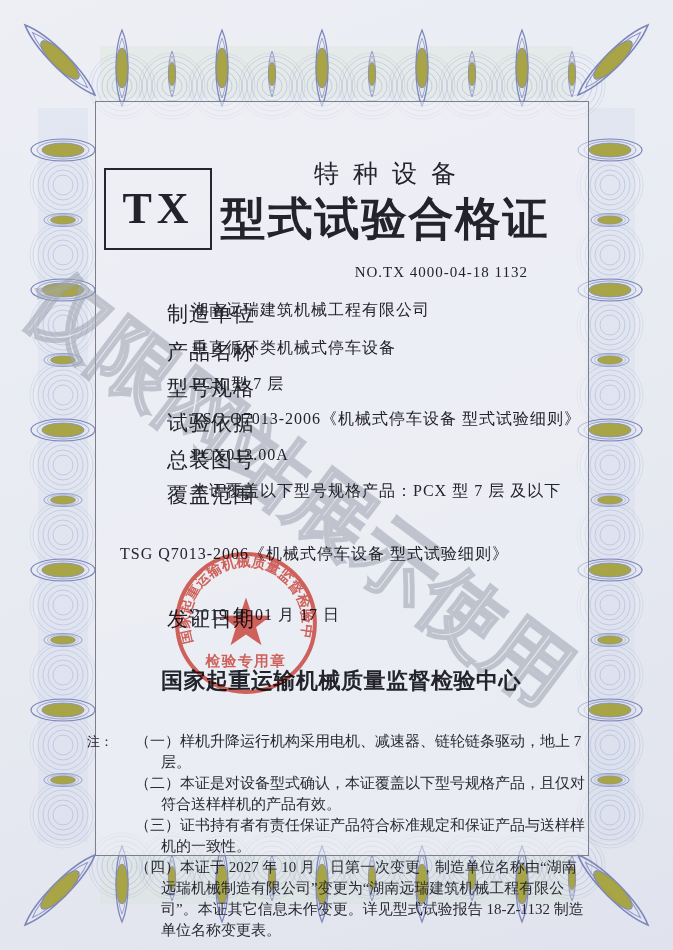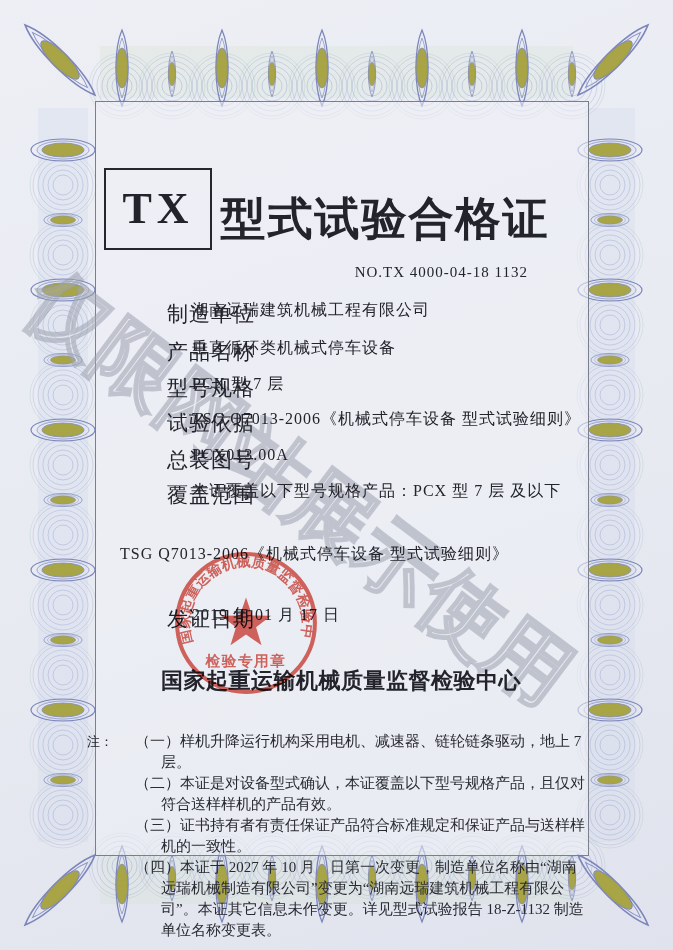--- a/index.html
+++ b/index.html
@@ -179,20 +179,21 @@
   <div class="frame"></div>
 
   <div class="watermark">仅限网站展示使用</div>
 
   <div class="content">
 
     <div class="tx-box">
       <span>TX</span>
     </div>
 
+    <div class="t-small">特种设备</div>
     <div class="t-large">型式试验合格证</div>
     <div class="cert-no">NO.TX 4000-04-18 1132</div>
 
     <div class="fl" style="top:300px">制造单位</div>
     <div class="fv" style="top:300px">湖南远瑞建筑机械工程有限公司</div>
 
     <div class="fl" style="top:338px">产品名称</div>
     <div class="fv" style="top:338px">垂直循环类机械式停车设备</div>
 
     <div class="fl" style="top:374px">型号规格</div>

